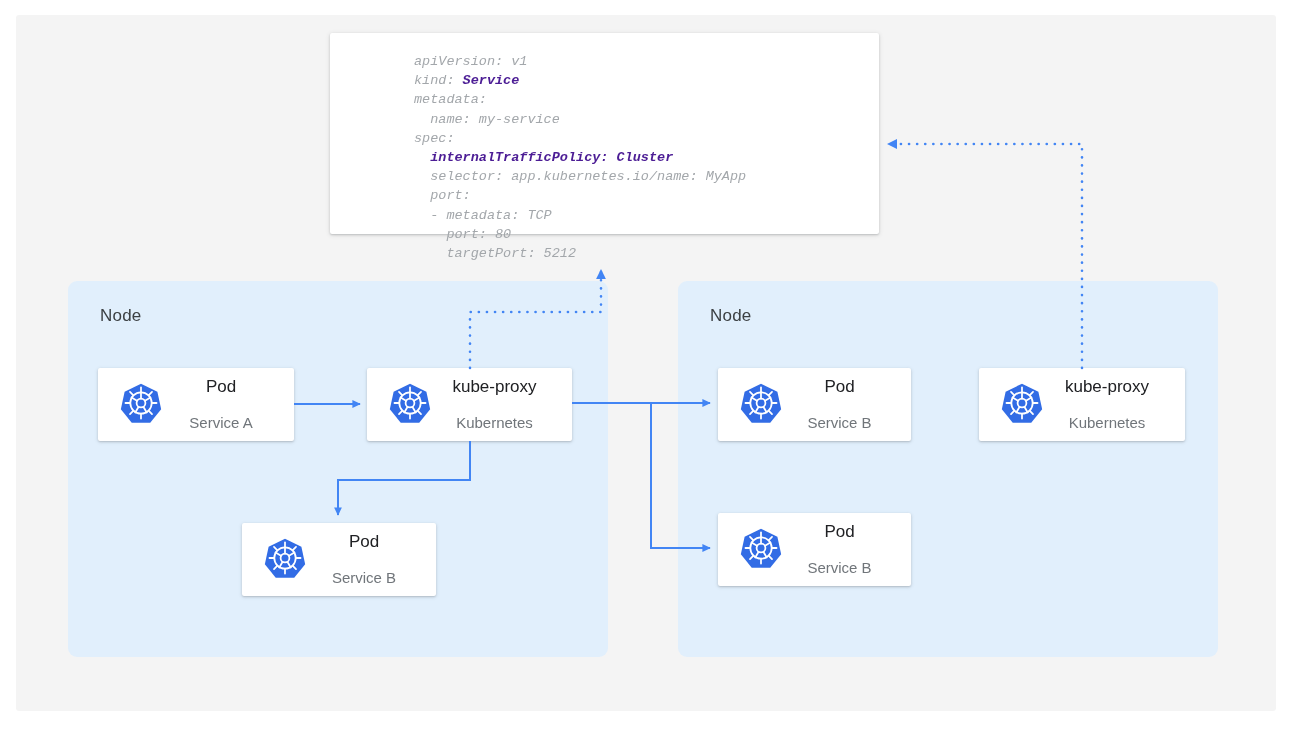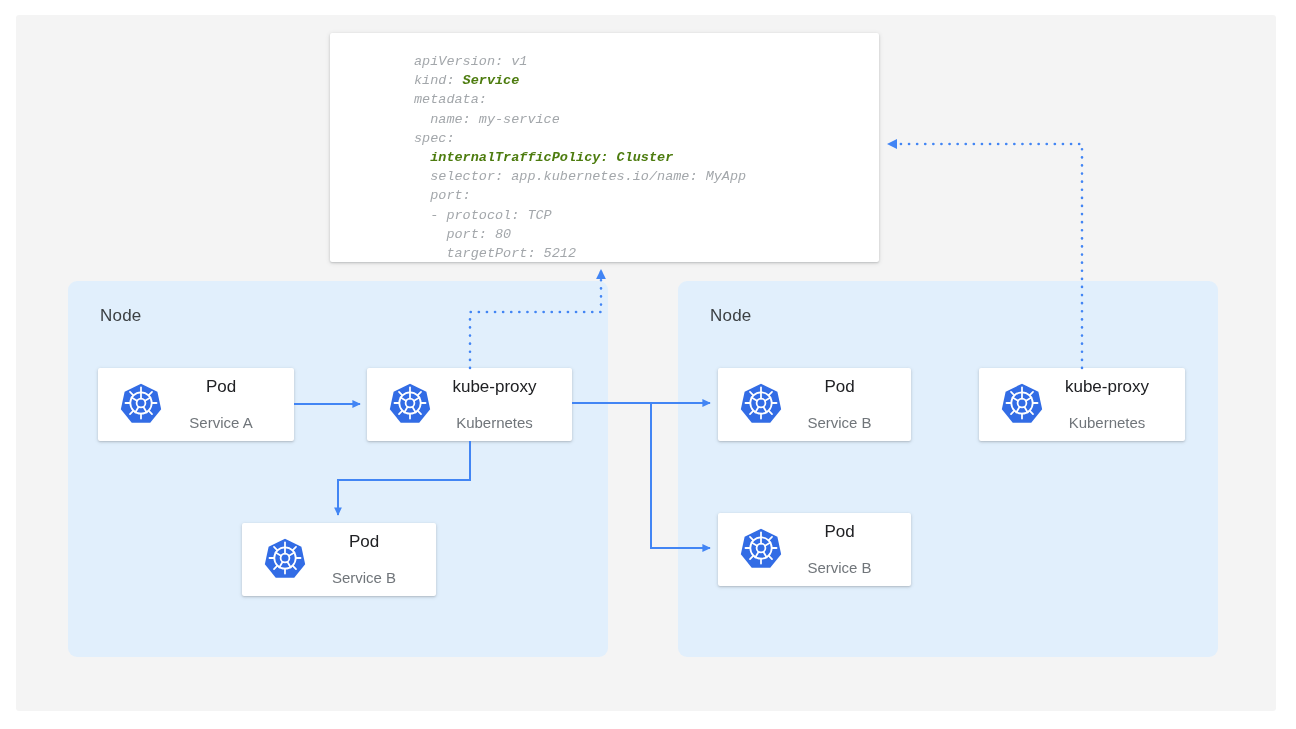--- a/index.html
+++ b/index.html
@@ -12,26 +12,26 @@
 
   .card{position:absolute;background:#ffffff;border-radius:2px;
         box-shadow:0 1px 2px rgba(60,64,67,.22),0 1px 4px rgba(60,64,67,.12);
         display:flex;align-items:center;box-sizing:border-box;}
   .card .k8s{flex:0 0 auto;margin-left:22px;}
   .card .txt{flex:1 1 auto;display:flex;flex-direction:column;align-items:center;
              justify-content:center;padding-right:14px;}
   .card .t1{font-size:17px;color:#202124;line-height:21px;white-space:nowrap;}
   .card .t2{font-size:15px;color:#70757a;line-height:20px;white-space:nowrap;margin-top:16px;}
 
-  #yaml{position:absolute;left:330px;top:33px;width:549px;height:229px;background:#ffffff;
+  #yaml{position:absolute;left:330px;top:33px;width:549px;height:201px;background:#ffffff;
         border-radius:2px;box-shadow:0 1px 2px rgba(60,64,67,.22),0 1px 5px rgba(60,64,67,.14);
         box-sizing:border-box;padding:19px 0 0 84px;}
   #yaml .ln{font-family:"Liberation Mono","DejaVu Sans Mono",monospace;font-style:italic;
             font-size:13.5px;line-height:19.2px;color:#a3a7ab;white-space:pre;}
-  #yaml .ln b{font-weight:bold;color:#4d7c0f;font-style:italic;}
+  #yaml .ln b{font-weight:bold;color:#4c1d95;font-style:italic;}
 
   svg.wires{position:absolute;left:0;top:0;width:1296px;height:729px;overflow:visible;pointer-events:none;}
 </style>
 </head>
 <body>
 
 <div id="canvas">
 
   <div class="node" style="left:52px;top:266px;width:540px;height:376px;">
     <div class="node-label" style="left:32px;top:25px;">Node</div>
@@ -43,21 +43,21 @@
 
   <div id="yaml" style="left:314px;top:18px;">
       <div class="ln">apiVersion: v1</div>
       <div class="ln">kind: <b>Service</b></div>
       <div class="ln">metadata:</div>
       <div class="ln">  name: my-service</div>
       <div class="ln">spec:</div>
       <div class="ln">  <b>internalTrafficPolicy: Cluster</b></div>
       <div class="ln">  selector: app.kubernetes.io/name: MyApp</div>
       <div class="ln">  port:</div>
-      <div class="ln">  - protocol: TCP</div>
+      <div class="ln">  - metadata: TCP</div>
       <div class="ln">    port: 80</div>
       <div class="ln">    targetPort: 5212</div>
     </div>
 
   <div class="card" style="left:82px;top:353px;width:196px;height:73px;">
     <span class="k8s">
       <svg width="42" height="42" viewBox="0 0 100 100" aria-hidden="true">
         <polygon points="50,4 89,23 98,65 72,97 28,97 2,65 11,23" fill="#326CE5"></polygon>
         <g fill="none" stroke="#ffffff" stroke-width="4.2" stroke-linecap="round">
           <circle cx="50" cy="50" r="10.5"></circle>

